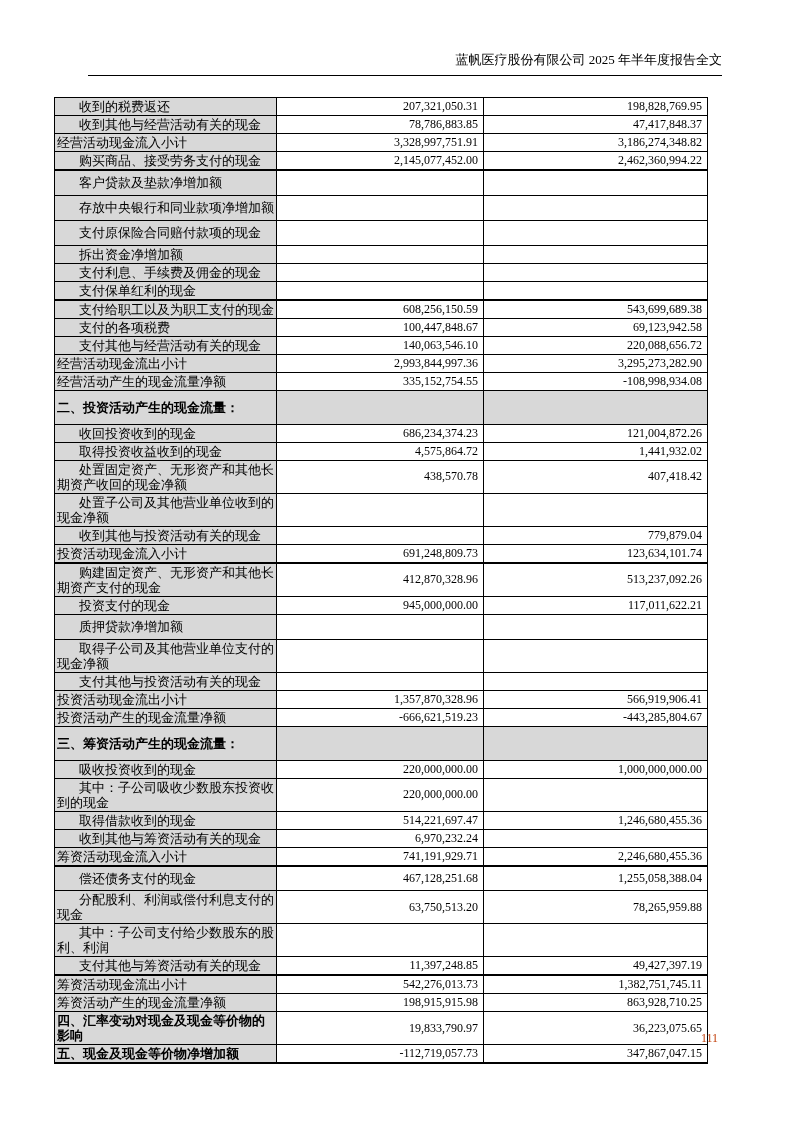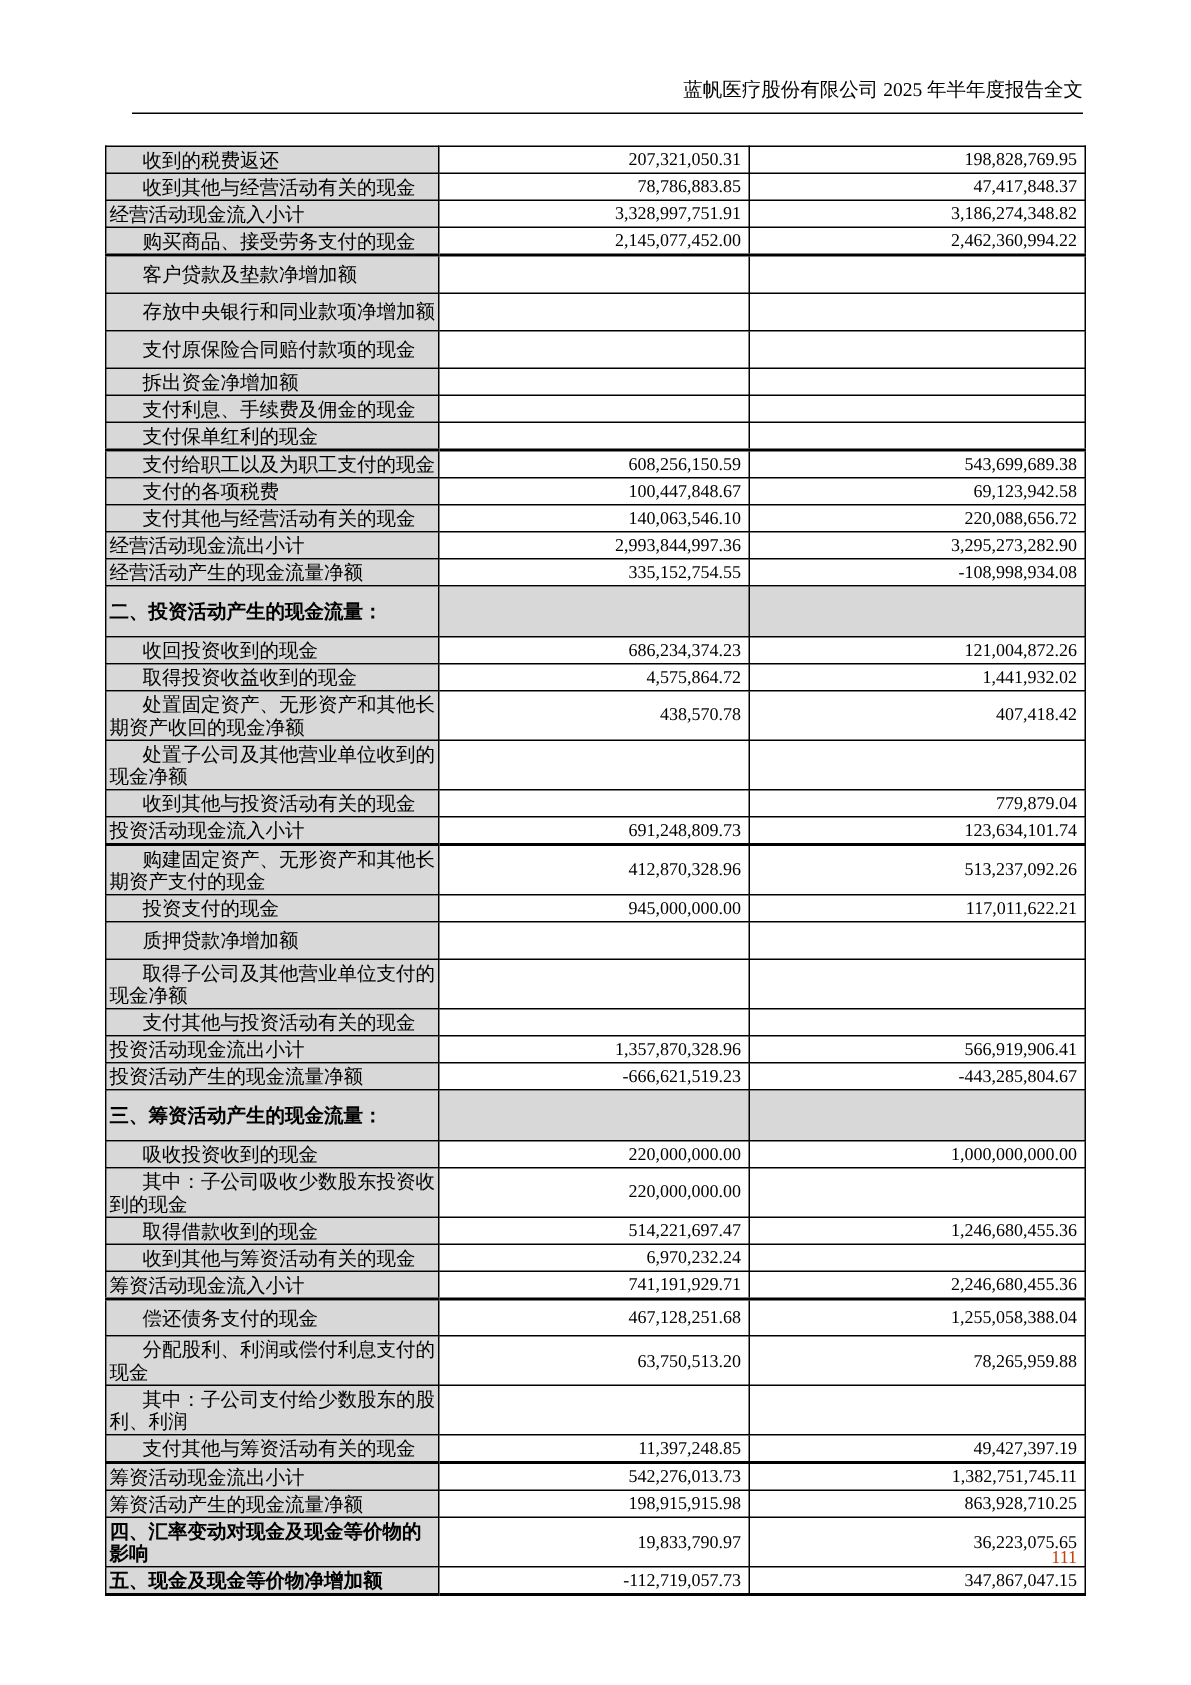--- a/index.html
+++ b/index.html
@@ -33,21 +33,21 @@
     text-align: right;
     font-size: 13px;
     line-height: 16px;
     padding-bottom: 7px;
     border-bottom: 1px solid var(--border-color);
     white-space: nowrap;
   }
   table.cashflow {
     position: absolute;
     top: 97px;
-    left: 70px;
+    left: 54px;
     width: 653px;
     border-collapse: collapse;
     table-layout: fixed;
   }
   table.cashflow td {
     border: 1px solid var(--border-color);
     vertical-align: middle;
     overflow: hidden;
   }
   td.label {

